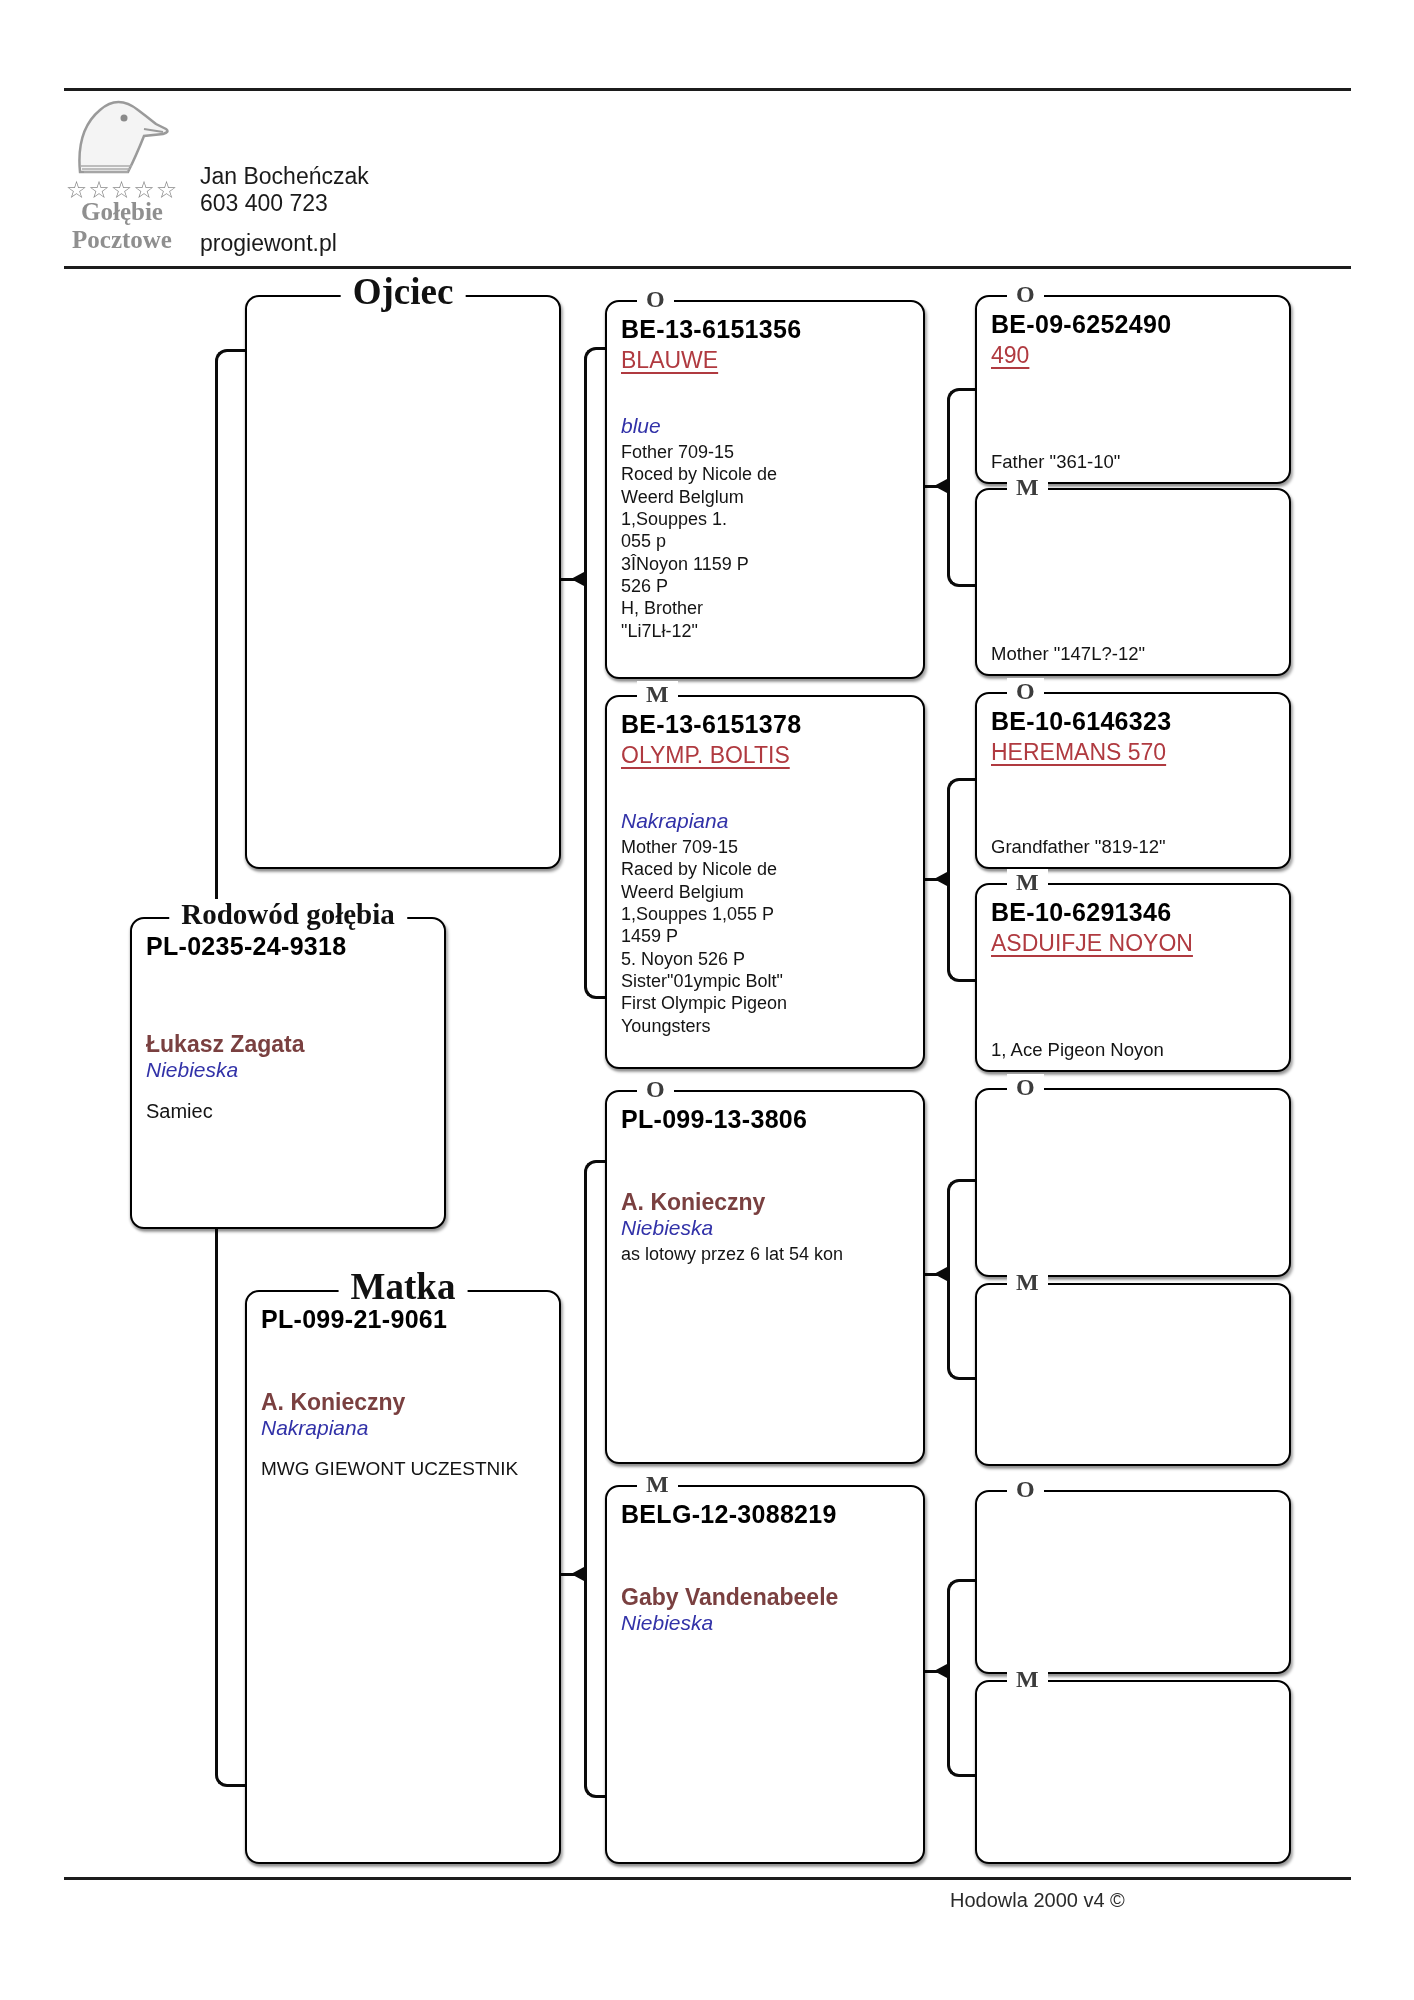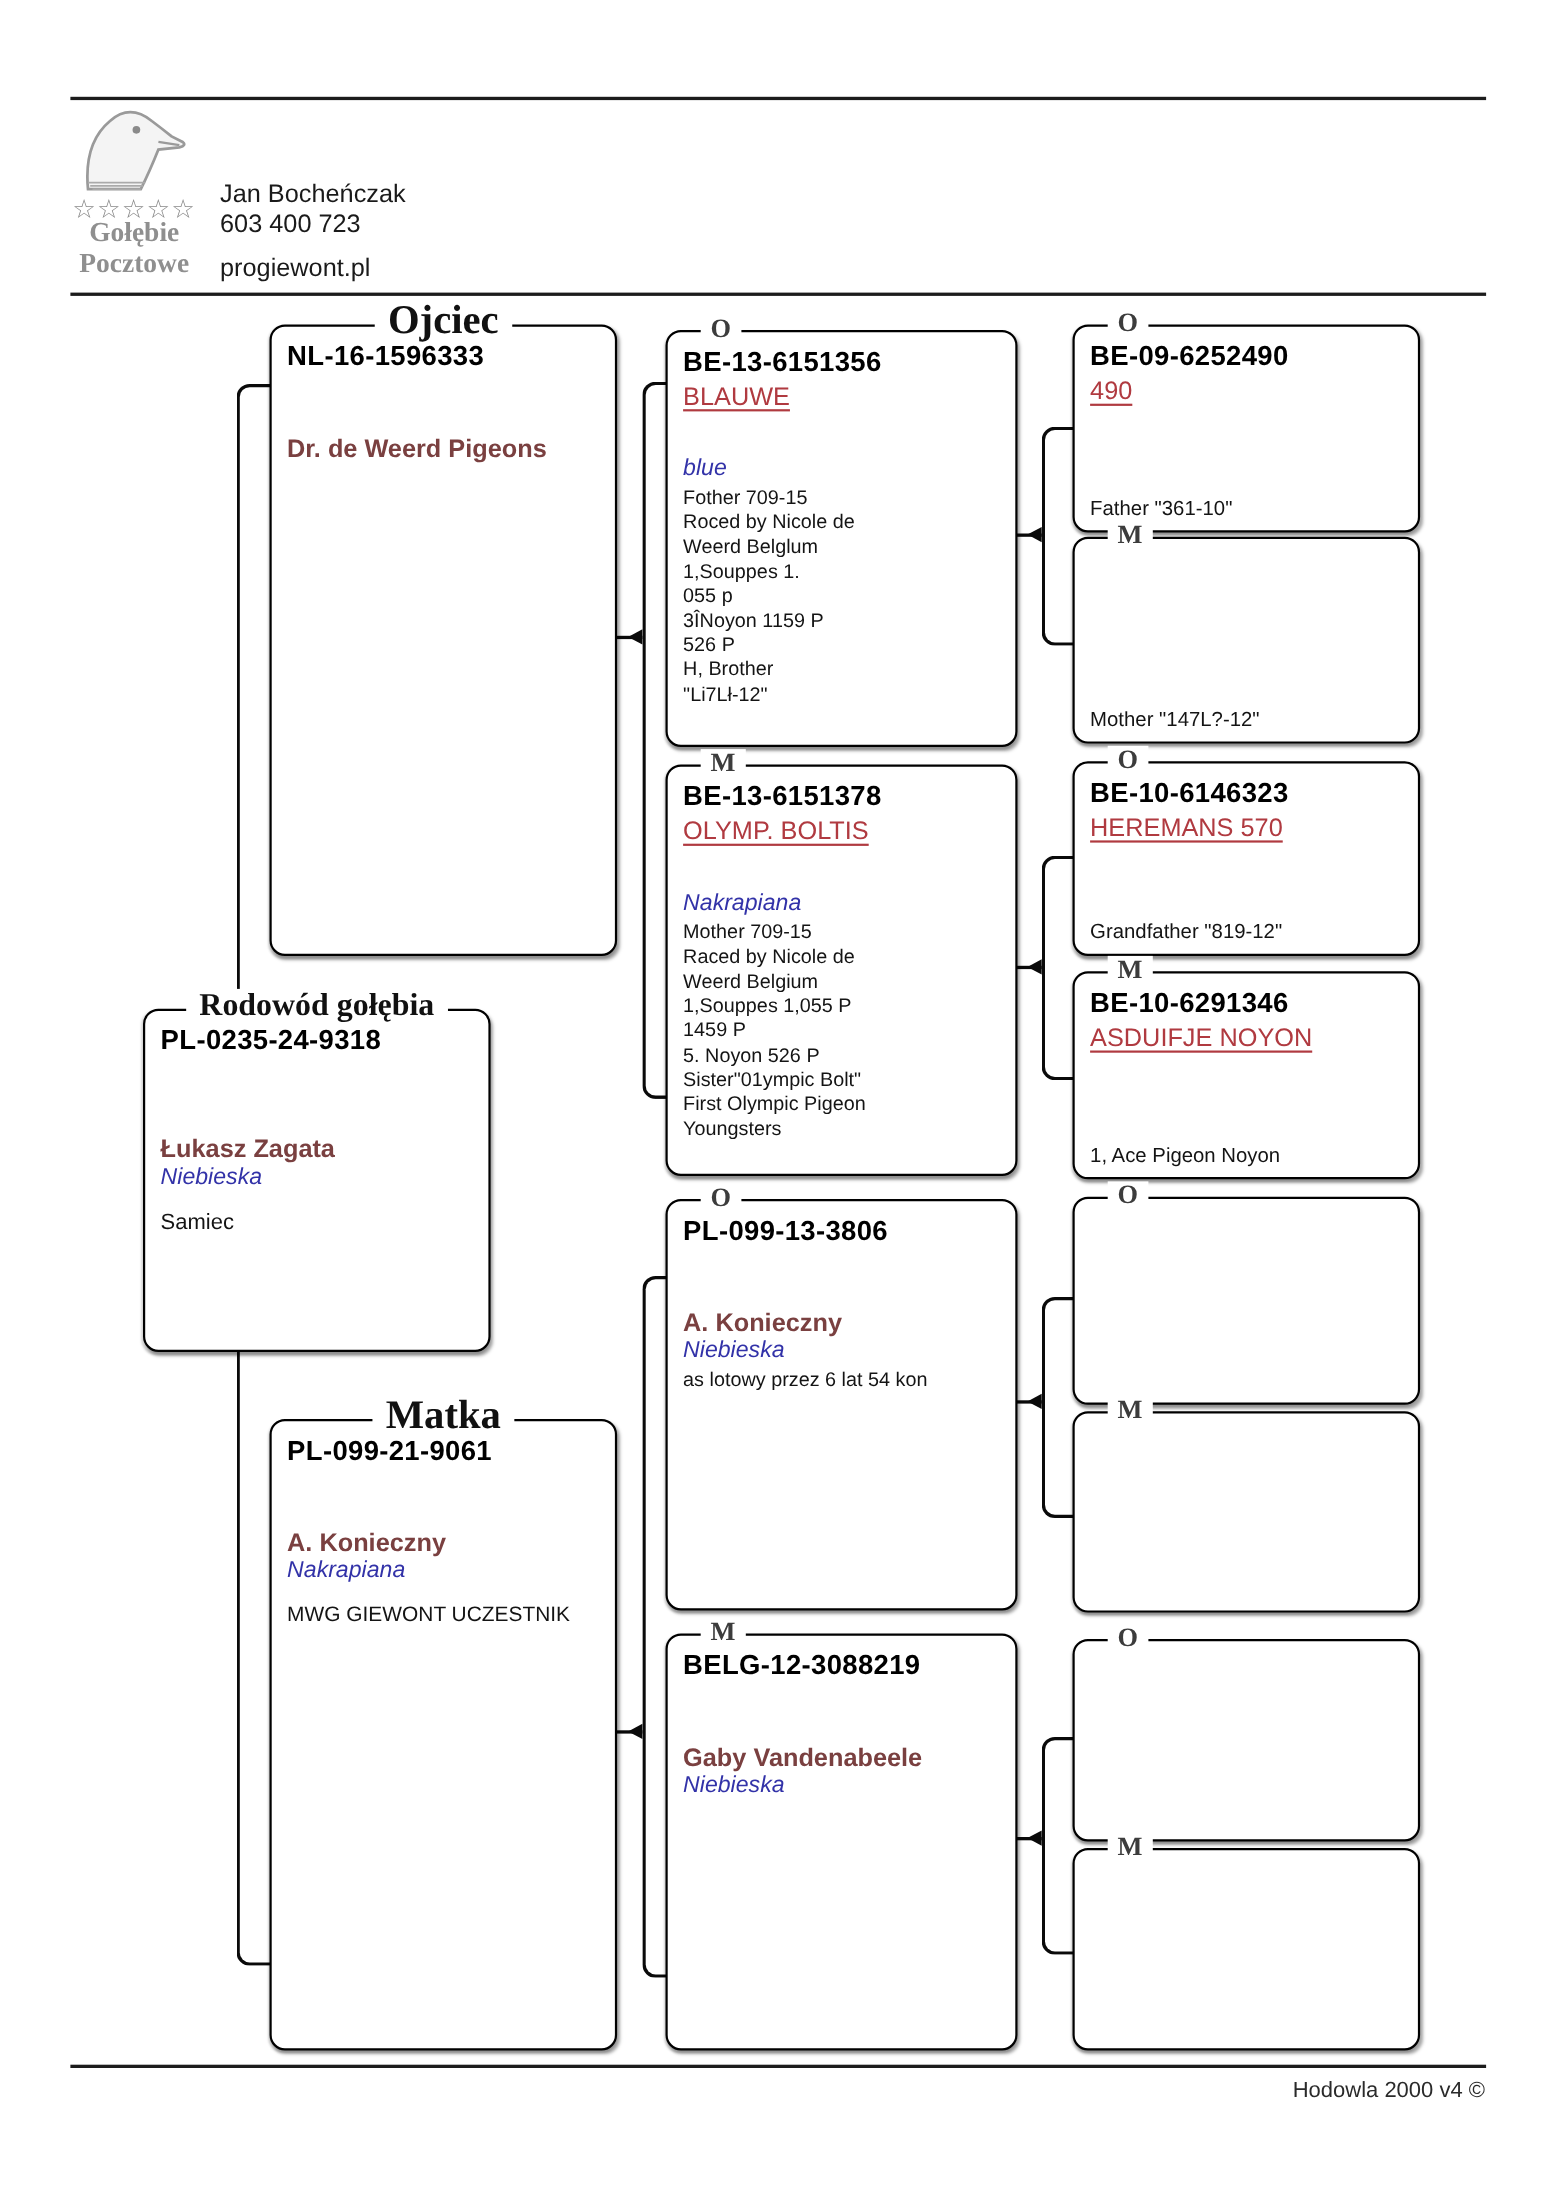--- a/index.html
+++ b/index.html
@@ -53,21 +53,21 @@
     border-left:3px solid #0a0a0a; border-top:3px solid #0a0a0a; border-bottom:3px solid #0a0a0a;
     border-radius:12px 0 0 12px;
   }
   .feed { position:absolute; border-top:3px solid #0a0a0a; height:0; z-index:1; }
   .arrowhead {
     position:absolute; width:0; height:0; z-index:1;
     border-top:7px solid transparent; border-bottom:7px solid transparent;
     border-right:13px solid #0a0a0a;
   }
 
-  .footer-credit { position:absolute; left:950px; top:1889px; width:400px; text-align:right;
+  .footer-credit { position:absolute; left:950px; top:1889px; width:400px; 
     font-size:20px; color:#2a2a2a; }
 </style>
 </head>
 <body>
 
 <div class="page">
 
   <div class="rule" style="left:64px; top:88px; width:1287px;"></div>
   <div class="rule" style="left:64px; top:266px; width:1287px;"></div>
 
@@ -108,25 +108,20 @@
   <div class="feed" style="left:919px; top:1273px; width:28px;"></div>
   <div class="arrowhead" style="left:934px; top:1267px;"></div>
   <div class="bracket" style="left:947px; top:1179px; width:29px; height:195px;"></div>
 
   <div class="feed" style="left:919px; top:1670px; width:28px;"></div>
   <div class="arrowhead" style="left:934px; top:1664px;"></div>
   <div class="bracket" style="left:947px; top:1579px; width:29px; height:192px;"></div>
 
   <div class="pbox" style="left:245px; top:295px; width:312px; height:570px;">
     <div class="box-title">Ojciec</div>
-    <div class="content">
-      <div class="ring">NL-16-1596333</div>
-      <div class="sp55"></div>
-      <div class="owner">Dr. de Weerd Pigeons</div>
-    </div>
   </div>
 
   <div class="pbox" style="left:130px; top:917px; width:312px; height:308px;">
     <div class="box-title small">Rodowód gołębia</div>
     <div class="content">
       <div class="ring">PL-0235-24-9318</div>
       <div class="sp70"></div>
       <div class="owner">Łukasz Zagata</div>
       <div class="colorline">Niebieska</div>
       <div class="plain">Samiec</div>

